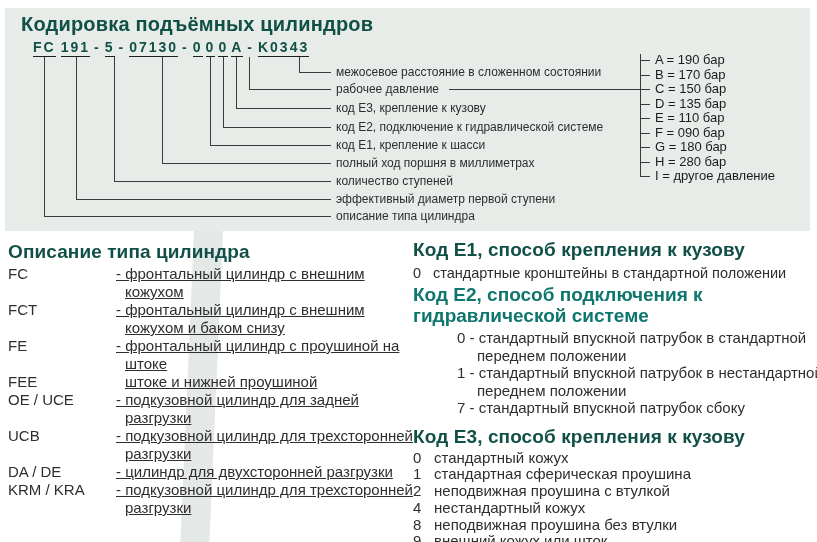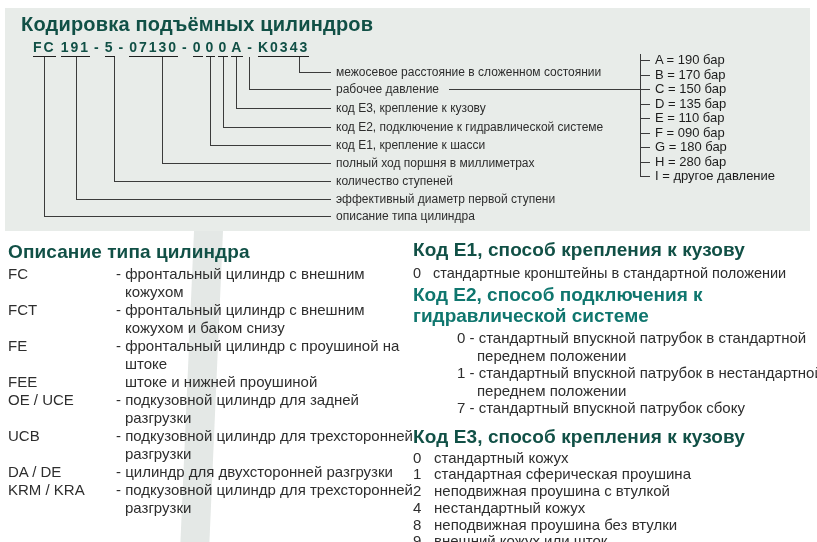--- a/index.html
+++ b/index.html
@@ -28,21 +28,21 @@
   .vline{position:absolute;width:1px;background:#3b3b3b;}
   .hline{position:absolute;height:1px;background:#3b3b3b;}
   .dlabel{position:absolute;left:336px;font-size:12px;line-height:14px;color:#2d2d2d;white-space:nowrap;}
   .prow{position:absolute;left:655px;font-size:13px;line-height:14px;color:#1c1c1c;white-space:nowrap;}
   .sec{position:absolute;z-index:2;}
   .sec-left{left:8px;top:240px;width:400px;}
   .sec-right{left:413px;top:238px;width:400px;}
   .sec-h{font-size:19px;line-height:23px;font-weight:bold;color:#115046;letter-spacing:.1px;}
   .trows{margin-top:2px;}
   .trow{display:grid;grid-template-columns:108px 1fr;font-size:15px;line-height:18px;color:#2e2e2e;}
-  .tl{white-space:nowrap;}
+  .tl{white-space:nowrap;text-decoration:underline;}
   .tl.cont{padding-left:9px;}
   .e1-item{margin-top:4px;display:grid;grid-template-columns:20px 1fr;font-size:14.5px;line-height:17px;color:#2e2e2e;}
   .h2line{font-size:19px;line-height:21px;font-weight:bold;color:#0f766e;}
   .h2wrap{margin-top:2px;}
   .e2{margin-top:3px;font-size:15px;color:#2e2e2e;margin-left:44px;}
   .e2-line{line-height:17.5px;white-space:nowrap;}
   .e2-line.cont{padding-left:20px;}
   .h3{margin-top:8px;}
   .e3{margin-top:2px;}
   .e3-item{display:grid;grid-template-columns:21px 1fr;font-size:15px;line-height:16.8px;color:#2e2e2e;}

